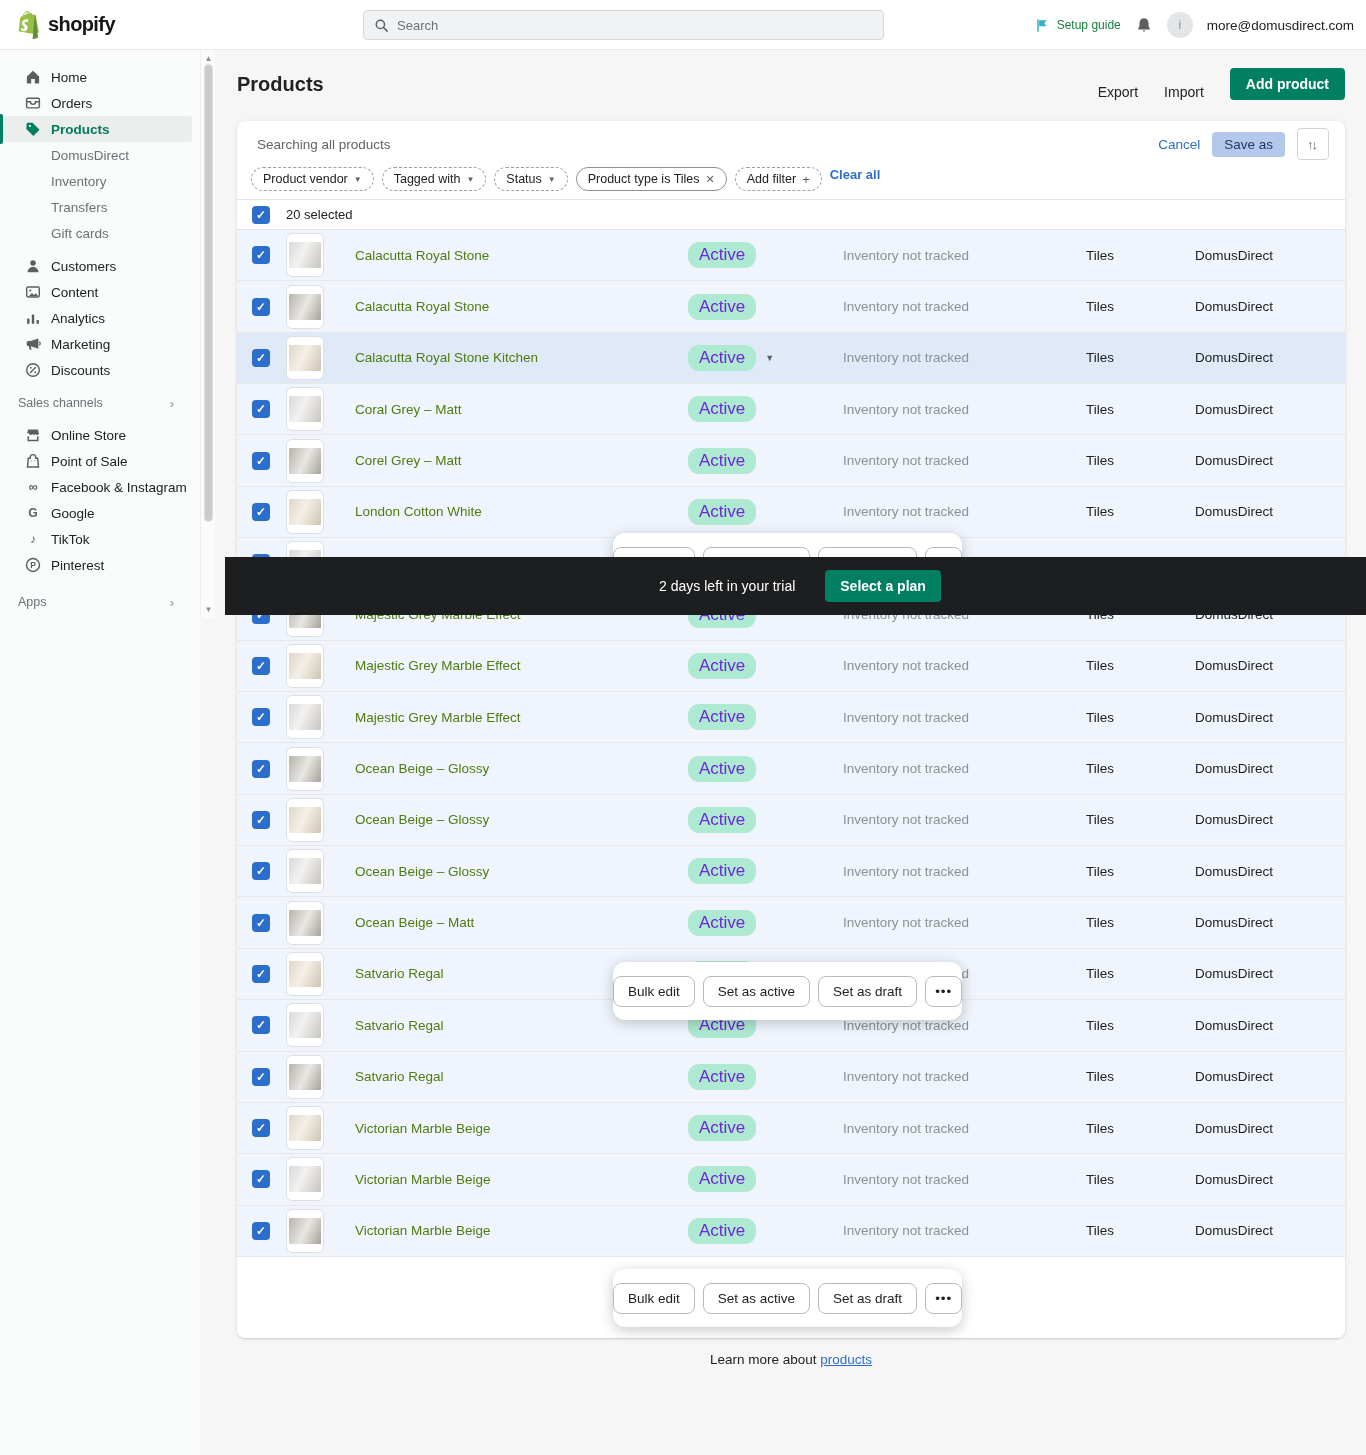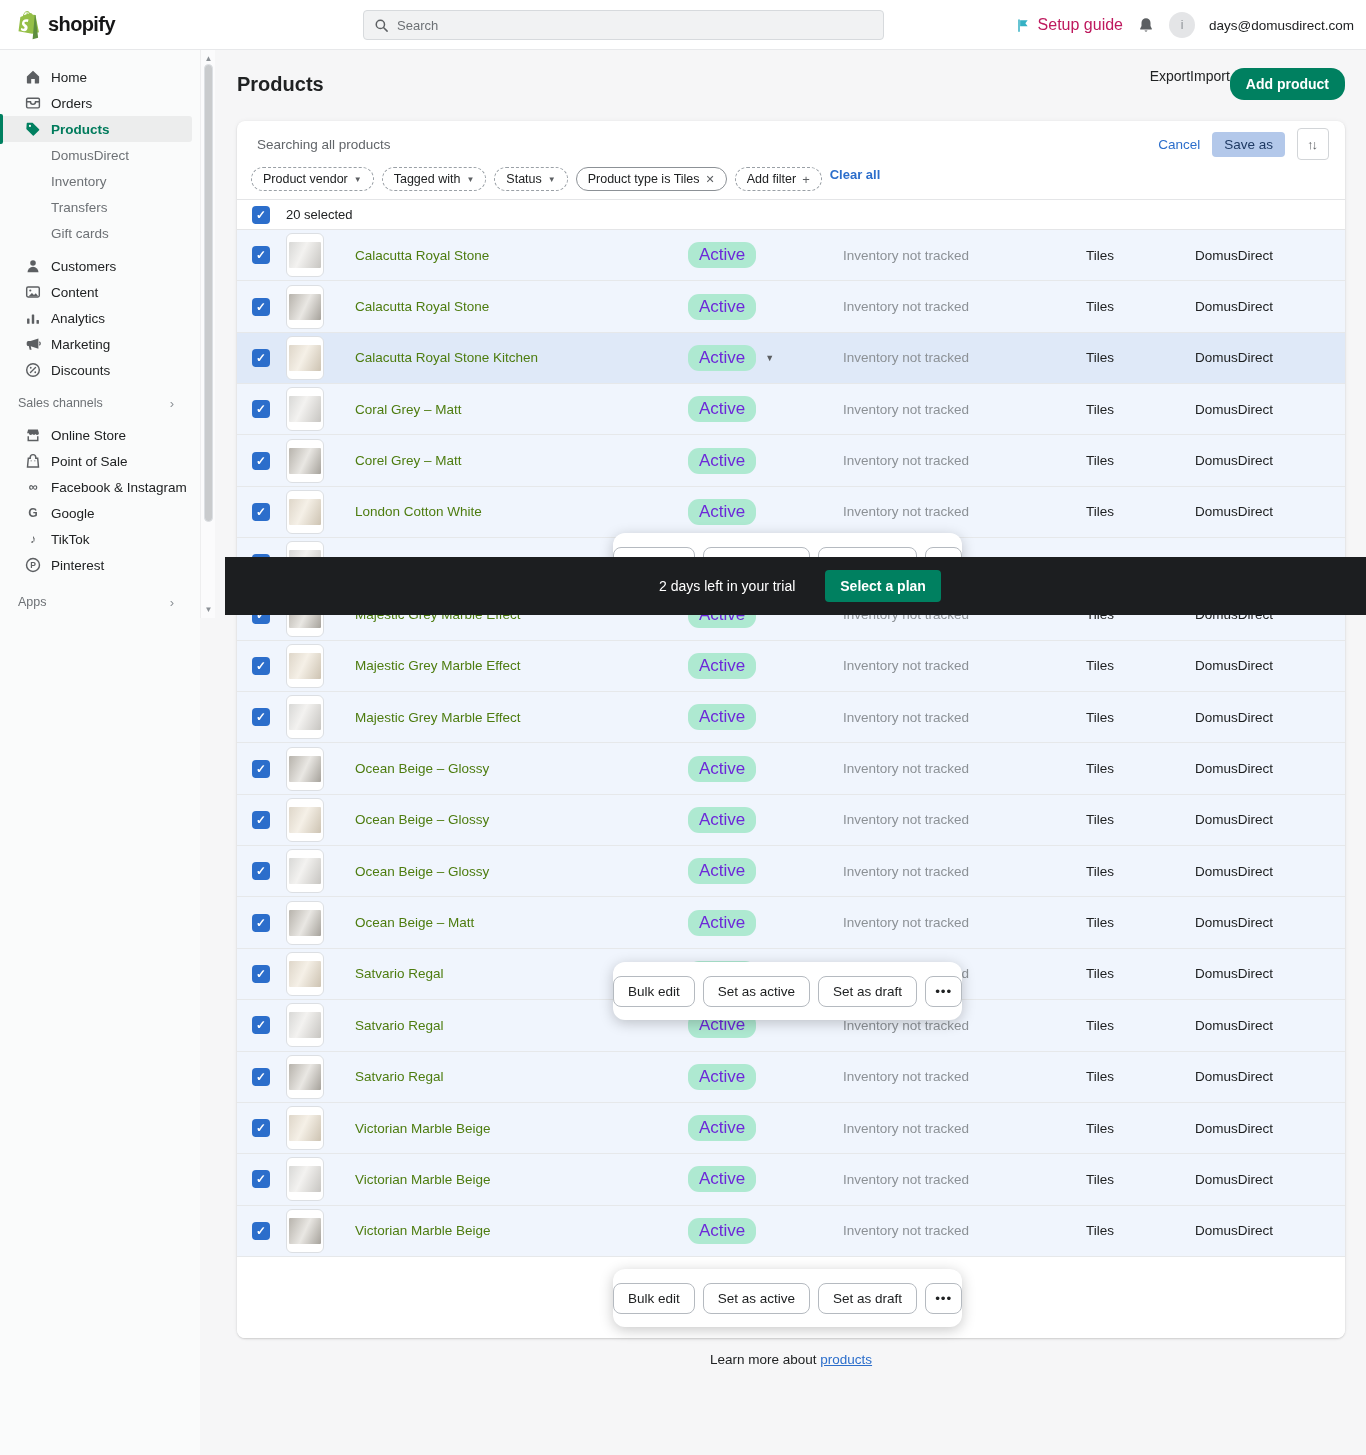--- a/index.html
+++ b/index.html
@@ -6,21 +6,21 @@
   html,body { width:1366px; height:1455px; overflow:hidden; }
   body { font-family:"Liberation Sans", sans-serif; background:#f6f6f7; color:#202223; position:relative; }
 
   
   .topbar { position:absolute; left:0; top:0; width:1366px; height:50px; background:#fff; border-bottom:1px solid #e7e8ea; z-index:40; }
   .brand { position:absolute; left:14px; top:9px; display:flex; align-items:center; gap:6px; }
   .brand-word { font-size:20px; font-weight:800; letter-spacing:-0.6px; color:#161617; }
   .search-box { position:absolute; left:363px; top:10px; width:521px; height:30px; background:#f1f2f3; border:1px solid #d7dadd; border-radius:4px; display:flex; align-items:center; padding:0 10px; gap:8px; }
   .search-box .ph { color:#6d7175; font-size:13px; }
   .top-right { position:absolute; right:12px; top:0; height:50px; display:flex; align-items:center; gap:14px; }
-  .setup-guide { display:flex; align-items:center; gap:7px; font-size:16px; color:#be185d; cursor:pointer; }
+  .setup-guide { display:flex; align-items:flex-start; gap:7px; font-size:12px; color:#15803d; cursor:pointer; }
   .avatar { width:26px; height:26px; border-radius:50%; background:#e4e5e7; color:#8c9196; font-size:12px; display:flex; align-items:center; justify-content:center; }
   .account-email { font-size:13.5px; color:#202223; }
 
   
   .sidebar { position:absolute; left:0; top:50px; width:200px; height:1405px; background:#fafbfb; z-index:5; padding-top:14px; }
   .nav-item { position:relative; height:26px; display:flex; align-items:center; padding-left:24px; font-size:13.5px; color:#202223; cursor:pointer; }
   .nav-item .ic { width:18px; height:18px; margin-right:9px; color:#5c5f62; display:inline-flex; }
   .nav-item.sub { padding-left:51px; color:#6d7175; }
   .nav-item.active { background:#eceded; border-radius:3px; margin-right:8px; color:#007b5c; font-weight:600; }
   .nav-item.active .ic { color:#008060; }
@@ -29,23 +29,23 @@
   .side-section { height:26px; display:flex; align-items:flex-start; justify-content:space-between; padding:0 26px 0 18px; font-size:12.5px; color:#6d7175; margin-top:13px; cursor:pointer; }
   .side-section .chev { color:#8c9196; font-size:13px; }
   .side-scroll { position:absolute; left:200px; top:50px; width:15px; height:568px; background:#fbfbfc; border-left:1px solid #eeeeef; z-index:6; }
   .side-scroll .arr { position:absolute; left:0; width:15px; text-align:center; font-size:8px; color:#8c9196; }
   .side-scroll .thumb { position:absolute; left:3px; top:14px; width:9px; height:458px; background:#c9cbcd; border-radius:5px; }
 
   
   .main { position:absolute; left:216px; top:50px; width:1150px; height:1405px; background:#f6f6f7; }
   .page-header { position:absolute; left:21px; top:18px; width:1108px; height:32px; display:flex; align-items:center; }
   .page-title { font-size:20px; font-weight:700; }
-  .header-actions { margin-left:auto; display:flex; align-items:flex-start; }
+  .header-actions { margin-left:auto; display:flex; align-items:flex-end; gap:26px; }
   .txt-btn { font-size:14px; font-weight:500; color:#202223; background:none; border:none; cursor:pointer; font-family:inherit; }
-  .primary-btn { background:#008060; color:#fff; border:none; border-radius:14px; font-size:14px; font-weight:600; padding:8px 16px; cursor:pointer; font-family:inherit; }
+  .primary-btn { background:#008060; color:#fff; border:none; border-radius:4px; font-size:14px; font-weight:600; padding:8px 16px; cursor:pointer; font-family:inherit; }
 
   .card { position:absolute; left:21px; top:71px; width:1108px; height:1217px; background:#fff; border-radius:8px; box-shadow:0 0 5px rgba(23,24,24,.05), 0 1px 2px rgba(0,0,0,.15); }
   .toolbar { position:absolute; left:0; top:0; right:0; height:46px; display:flex; align-items:center; padding:0 16px; }
   .search-status { font-size:13.5px; color:#616569; margin-left:4px; }
   .toolbar-right { margin-left:auto; display:flex; align-items:center; gap:12px; }
   .link-btn { color:#2c6ecb; font-size:13.5px; background:none; border:none; cursor:pointer; font-family:inherit; }
   .saveas-btn { background:#b3c8ea; color:#1f3a63; border:none; border-radius:4px; font-size:13.5px; font-weight:500; padding:5px 12px; cursor:pointer; font-family:inherit; }
   .sort-btn { width:32px; height:32px; border:1px solid #d2d5d8; background:#fff; border-radius:4px; color:#5c5f62; font-size:13px; cursor:pointer; letter-spacing:-2px; padding-right:3px; }
 
   .filterbar { position:absolute; left:0; top:46px; right:0; height:32px; display:flex; align-items:flex-start; gap:8px; padding:0 14px; }
@@ -113,21 +113,21 @@
       </svg>
       <span>Setup guide</span>
     </span>
     <svg width="18" height="18" viewBox="0 0 20 20">
       <path d="M10 2.5a5 5 0 0 0-5 5v3.5L3.6 13.8c-.4.6 0 1.2.7 1.2h11.4c.7 0 1.1-.6.7-1.2L15 11V7.5a5 5 0 0 0-5-5z" fill="#5c5f62"></path>
       <path d="M8.3 16.2a1.8 1.8 0 0 0 3.4 0z" fill="#5c5f62"></path>
     </svg>
     <span class="avatar">
         <span>i</span>
       </span>
-    <span class="account-email">days@domusdirect.com</span>
+    <span class="account-email">more@domusdirect.com</span>
   </div>
 </div>
 
 <nav class="sidebar" id="sidebarNav">
     <div class="nav-item">
       <span class="ic">
         <svg width="18" height="18" viewBox="0 0 20 20">
           <path d="M3.2 9.5 10 3l6.8 6.5v7a.8.8 0 0 1-.8.8h-4v-5H8v5H4a.8.8 0 0 1-.8-.8z" fill="currentColor"></path>
         </svg>
       </span>

